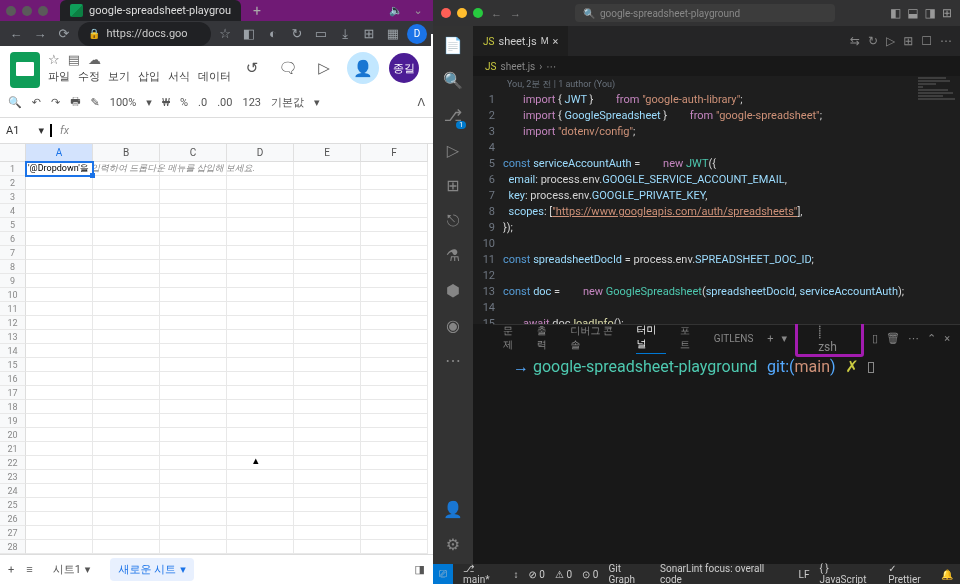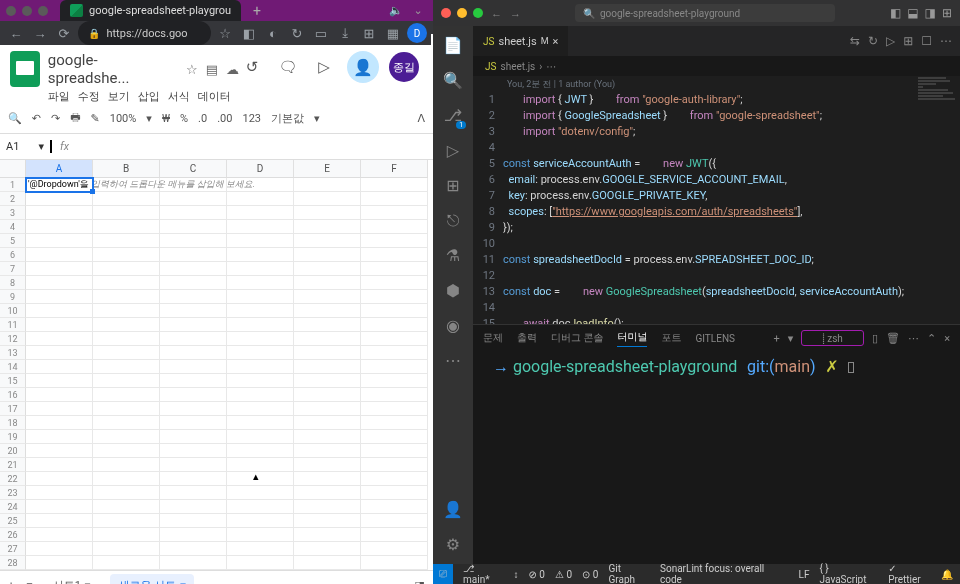--- a/index.html
+++ b/index.html
@@ -89,26 +89,26 @@
 .code-area { flex:1; display:flex; background:#1e1e1e; font-family:Menlo,Consolas,monospace; font-size:11px; position:relative; overflow:hidden;}
 .gutter { width:30px; text-align:right; color:#6e7681; padding:0 8px 0 0; line-height:16px;}
 .gutter div{height:16px;}
 .code { flex:1; color:#d4d4d4; line-height:16px; white-space:pre;}
 .code div{height:16px;}
 .lens { color:#6a737d; font-size:9px; padding-left:4px;}
 .k{color:#c586c0;padding-left:20px;} .s{color:#ce9178;} .f{color:#dcdcaa;} .v{color:#9cdcfe;} .c{color:#4ec9b0;} .b{color:#569cd6;} .u{text-decoration:underline;color:#ce9178;}
 .minimap{position:absolute;right:0;top:0;width:46px;height:100%;opacity:0.3;}
 .mm-line{height:2px;background:#888;margin:1px 4px;}
 
-.panel { height:240px; border-top:1px solid #333; display:flex; flex-direction:column; background:#181818;}
+.panel { height:240px; border-top:1px solid #333; display:flex; flex-direction:column; background:#181818;margin-left:20px;}
 .panel-tabs { height:26px; display:flex; align-items:center; padding:0 10px; gap:14px; font-size:10px; color:#888;}
 .pt{cursor:pointer;}
 .pt.active{color:#fff; border-bottom:1px solid #0078d4;padding-bottom:2px;}
 .panel-actions{margin-left:auto;display:flex;gap:8px;align-items:center;color:#888;font-size:11px;}
-.zsh-pill{border:1px solid #a21caf;border-radius:3px;padding:0 20px;font-size:10px;}
+.zsh-pill{border:3px solid #a21caf;border-radius:3px;padding:0 20px;font-size:12px;}
 .term { flex:1; font-family:Menlo,Consolas,monospace; font-size:16px; color:#ccc; padding:6px 20px;}
 .t-arr{color:#5af;} .t-path{color:#4ec9b0;} .t-git{color:#5af;} .t-br{color:#ce9178;} .t-sym{color:#cbcb41;}
 
 .status-bar { height:20px; background:#2b2b2b; display:flex; align-items:center; padding:0 6px; gap:10px; font-size:10px; color:#ccc;}
 .sb-remote{background:#0078d4;height:20px;display:flex;align-items:center;padding:0 6px;margin-left:-6px;}
 .sb-r{margin-left:auto;display:flex;gap:10px;align-items:center;}
 </style>
 </head>
 <body>
 
@@ -148,21 +148,20 @@
     <div class="avatar">
         <span>D</span>
       </div>
   </div>
 
   <div class="sheets-app">
     <div class="sheets-header">
       <div class="sheets-logo"></div>
       <div>
         <div class="doc-title-row">
-          <span class="doc-title">google-spreadshe...</span>
           <span class="star">☆</span>
           <span class="folder">▤</span>
           <span class="cloud">☁</span>
         </div>
         <div class="menus">
           <span>파일</span>
           <span>수정</span>
           <span>보기</span>
           <span>삽입</span>
           <span>서식</span>

